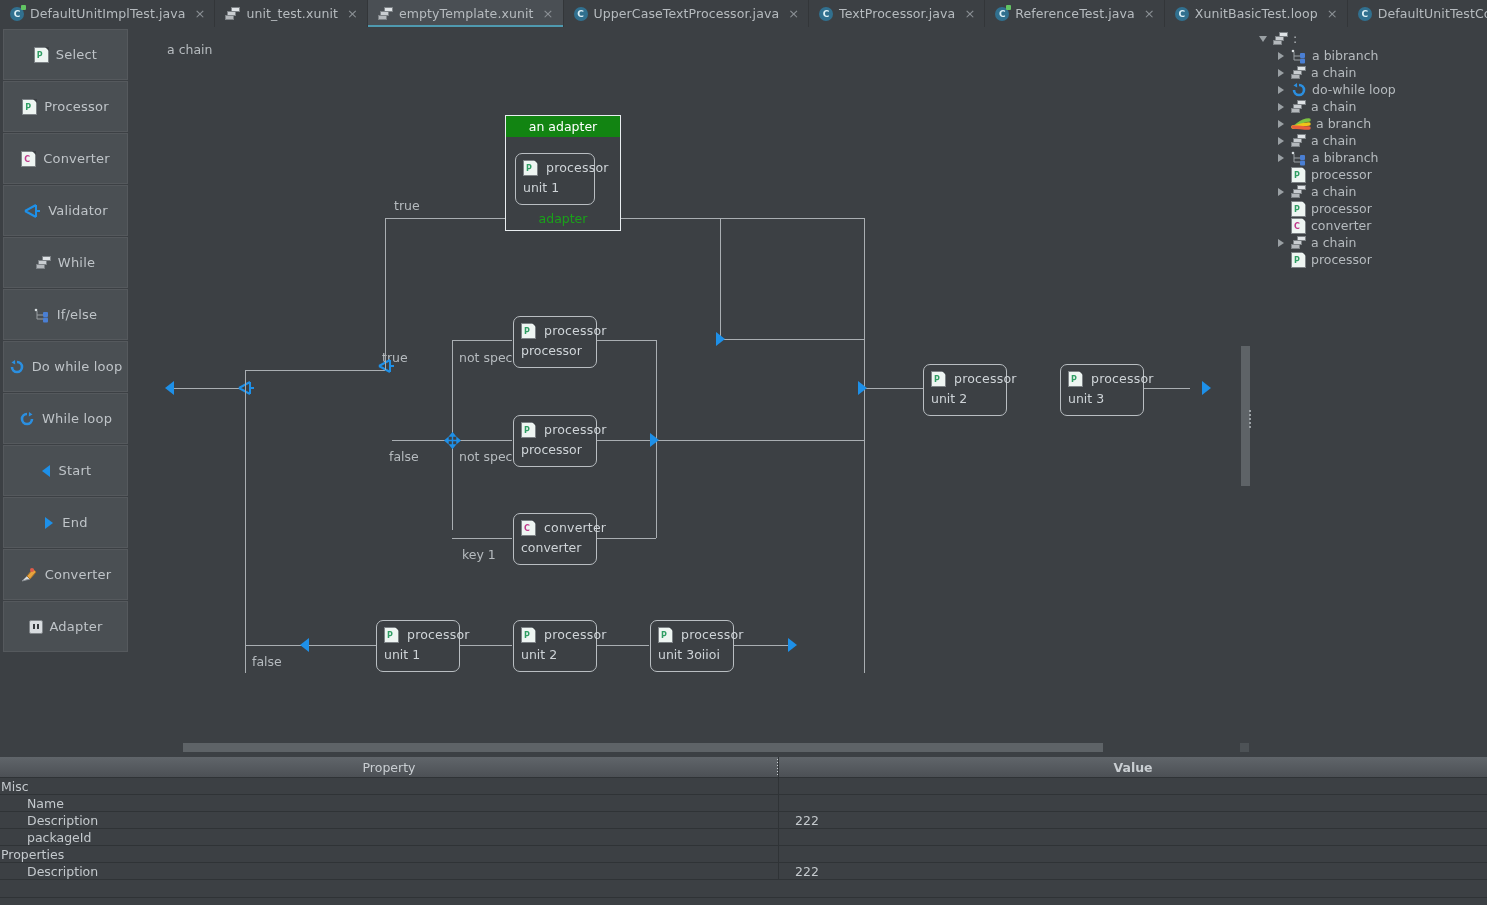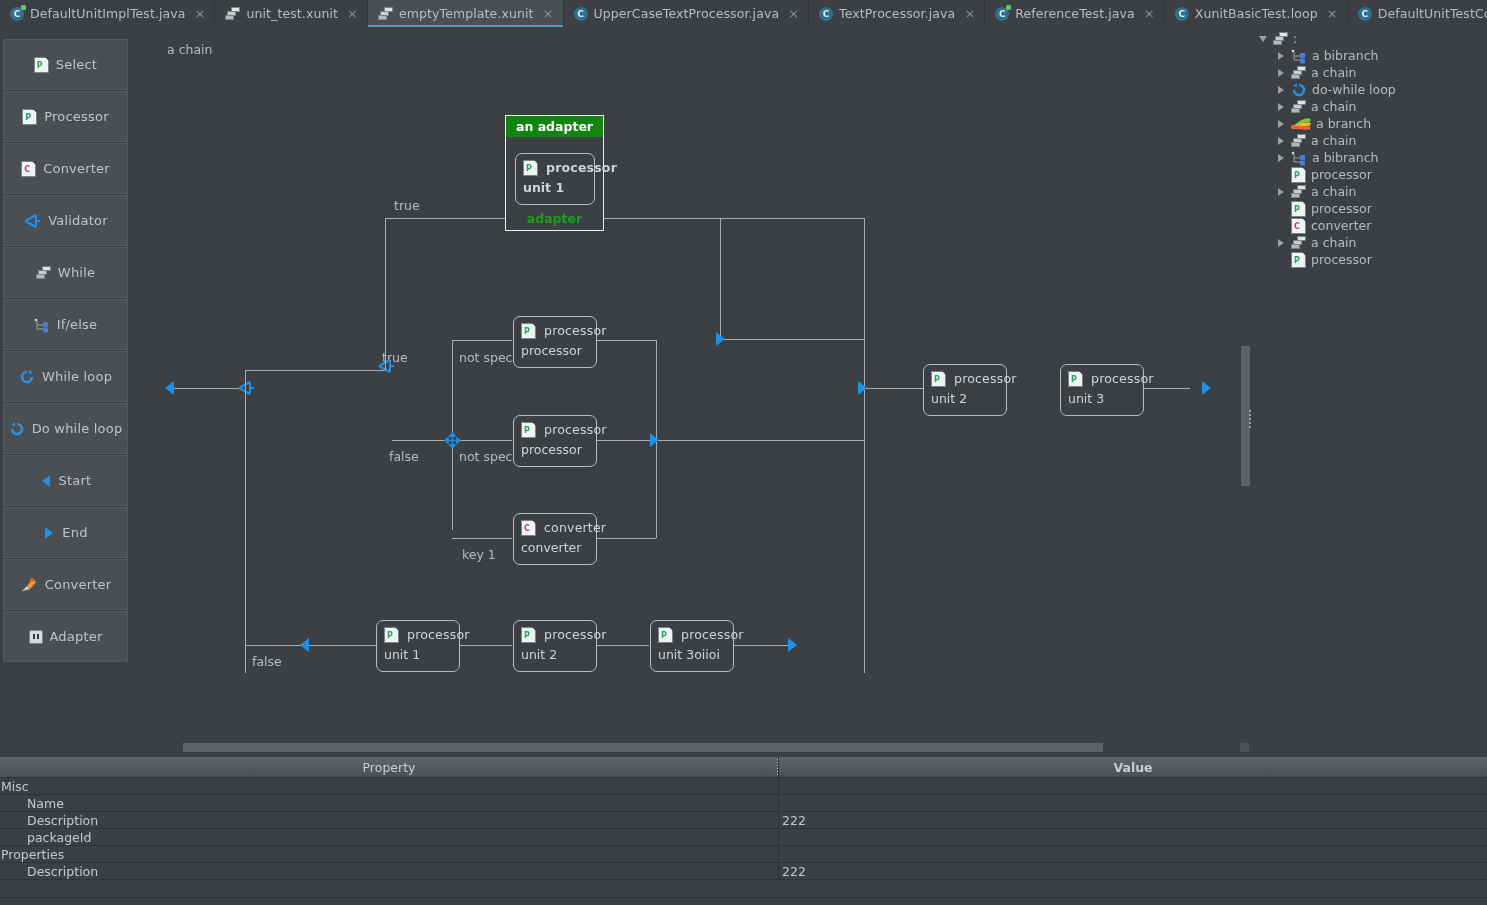--- a/index.html
+++ b/index.html
@@ -58,21 +58,21 @@
   .palette {
     position: absolute; left: 0; top: 28px; width: 131px; bottom: 0;
     background: #3c4044; padding: 0 3px;
   }
   .pal-item {
     height: 51px; margin-top: 1px;
     background: #4a4f53; border: 1px solid #55595d;
     display: flex; align-items: center; justify-content: center; gap: 7px;
     color: #bfc4c8; font-size: 13px; cursor: default;
   }
-  .pal-item:first-child { margin-top: 11px; }
+  .pal-item:first-child { margin-top: 1px; }
   .pal-label { letter-spacing: .2px; }
 
   
   .ic-doc {
     width: 15px; height: 16px; flex: none; position: relative;
     background: #eef5f2; border: 1px solid #7d8286;
   }
   .ic-doc::before {
     content: attr(data-g); position: absolute; left: 2px; top: 1px;
     font-size: 8px; font-weight: bold; line-height: 13px;
@@ -178,21 +178,21 @@
     background: linear-gradient(#60656a, #4c5055);
     border-bottom: 1px solid #2f3336; color: #c9ced2; font-size: 12.5px;
   }
   .ph-col { display: flex; align-items: center; justify-content: center; height: 20px; position: relative; }
   .ph-col.prop { width: 779px; border-right: 1px solid #2f3336; }
   .ph-col.val  { flex: 1; font-weight: bold; }
   .ph-col .grip { position: absolute; right: -2px; top: 1px; width: 4px; height: 5px; }
   .ph-col .grip b { display:block; width:1px;height:1px;background:#cfd4d8;float:left;margin:1px;}
   .prow {
     display: flex; height: 17px; border-bottom: 1px solid #2f3336;
-    font-size: 12.5px; color: #c4c9cd;
+    font-size: 12.5px; color: #c4c9cd; gap: 13px;
   }
   .pc-prop { width: 779px; border-right: 1px solid #2f3336; display:flex; align-items:center; }
   .pc-val  { flex: 1; display:flex; align-items:center; padding-left: 3px; }
   .pc-prop.group { padding-left: 1px; }
   .pc-prop.child { padding-left: 27px; }
   .props-filler { border-bottom: 1px solid #2f3336; height: 18px; }
 </style>
 </head>
 <body>
 
@@ -278,32 +278,32 @@
       <div class="pal-item">
         <span class="ic-ifelse"><svg width="16" height="16" viewBox="0 0 16 16">
             <circle cx="2" cy="3" r="1.3" fill="#d8dde0"></circle>
             <path d="M3 4 L3 12 L9 12 M3 8 L9 8" stroke="#9aa0a4" stroke-width="1" fill="none"></path>
             <rect x="9" y="5" width="5" height="5" rx="1" fill="#4a7fd4"></rect>
             <rect x="9" y="10.5" width="5" height="5" rx="1" fill="#4a7fd4"></rect>
           </svg></span>
         <span class="pal-label">If/else</span>
       </div>
       <div class="pal-item">
+        <span class="ic-dowhile"><svg width="16" height="16" viewBox="0 0 16 16">
+            <path d="M3 8 A5 5 0 1 0 8 3" stroke="#2b8fe0" stroke-width="2.6" fill="none"></path>
+            <path d="M6 1 L2.5 3.4 L6.2 5.6 Z" fill="#2b8fe0"></path>
+          </svg></span>
+        <span class="pal-label">Do while loop</span>
+      </div>
+      <div class="pal-item">
         <span class="ic-while"><svg width="16" height="16" viewBox="0 0 16 16">
             <path d="M13 8 A5 5 0 1 1 8 3" stroke="#2b8fe0" stroke-width="2.6" fill="none"></path>
             <path d="M10 1 L13.5 3.4 L9.8 5.6 Z" fill="#2b8fe0"></path>
           </svg></span>
         <span class="pal-label">While loop</span>
-      </div>
-      <div class="pal-item">
-        <span class="ic-dowhile"><svg width="16" height="16" viewBox="0 0 16 16">
-            <path d="M3 8 A5 5 0 1 0 8 3" stroke="#2b8fe0" stroke-width="2.6" fill="none"></path>
-            <path d="M6 1 L2.5 3.4 L6.2 5.6 Z" fill="#2b8fe0"></path>
-          </svg></span>
-        <span class="pal-label">Do while loop</span>
       </div>
       <div class="pal-item">
         <span class="ic-start"><svg width="12" height="14" viewBox="0 0 12 14">
             <path d="M10 1 L10 13 L2 7 Z" fill="#1e90e8"></path>
           </svg></span>
         <span class="pal-label">Start</span>
       </div>
       <div class="pal-item">
         <span class="ic-end"><svg width="12" height="14" viewBox="0 0 12 14">
             <path d="M2 1 L2 13 L10 7 Z" fill="#1e90e8"></path>
@@ -395,21 +395,21 @@
 
     <div class="edge h" style="left:113px; top:617px; width:60px;"></div>
     <div class="elabel" style="left:120px; top:626px;">false</div>
     <div class="arrow-l" style="left:168px; top:610px;"></div>
     <div class="edge h" style="left:177px; top:617px; width:67px;"></div>
     <div class="edge h" style="left:328px; top:617px; width:52px;"></div>
     <div class="edge h" style="left:464px; top:617px; width:53px;"></div>
     <div class="edge h" style="left:602px; top:617px; width:60px;"></div>
     <div class="arrow-r" style="left:656px; top:610px;"></div>
 
-    <div class="adapter-box" style="left:373px; top:87px; width:99px; height:116px;font-weight:bold;">
+    <div class="adapter-box" style="left:373px; top:87px; width:116px; height:116px;">
       <div class="adapter-head">an adapter</div>
       <div class="node" style="left:9px; top:37px; width:80px;">
         <div class="nrow1">
           <span class="ic-doc p"></span>
           <span class="ntitle">processor</span>
         </div>
         <div class="nsub">unit 1</div>
       </div>
       <div class="adapter-foot">adapter</div>
     </div>

